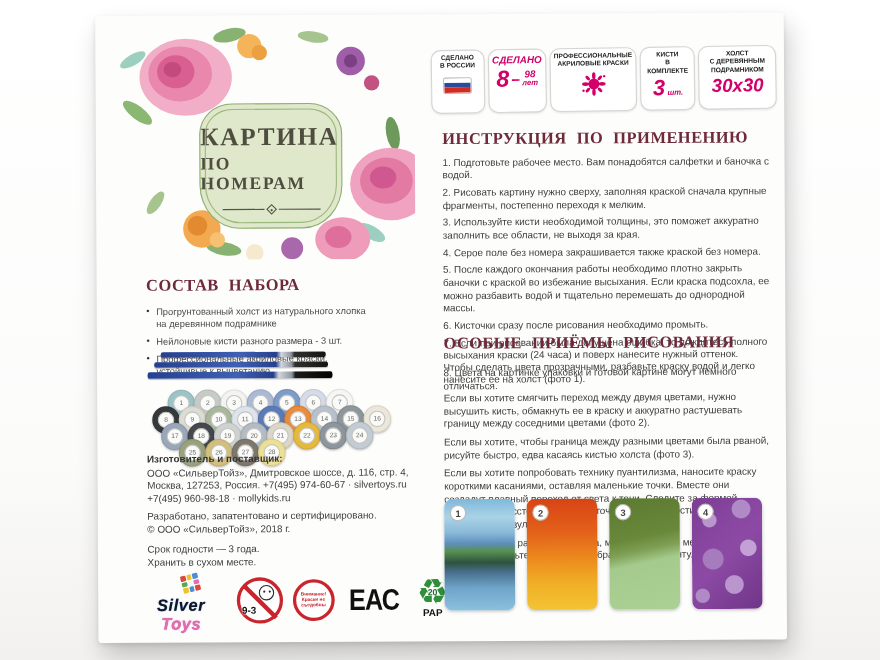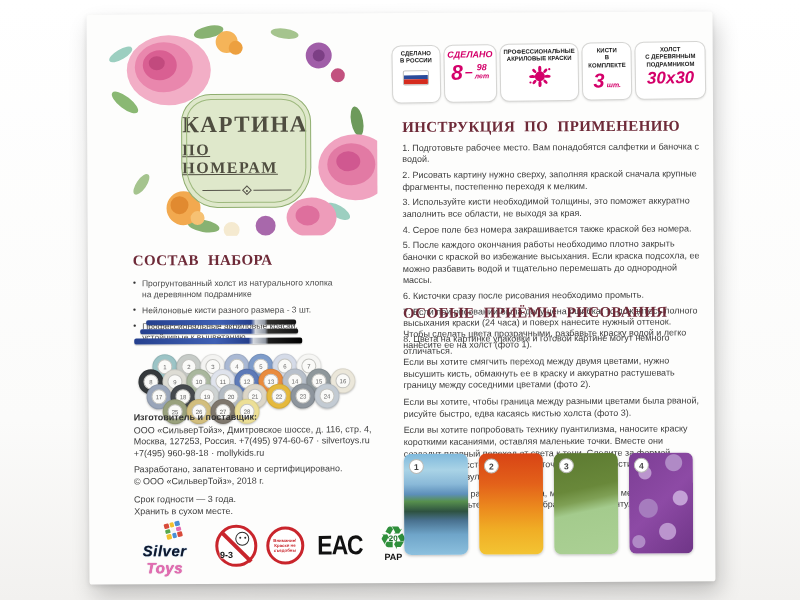--- a/index.html
+++ b/index.html
@@ -22,21 +22,21 @@
   .wreath { position:absolute; left:18px; top:10px; width:272px; height:212px; }
   .wreath svg { position:absolute; inset:0; }
   .title-badge { position:absolute; left:76px; top:70px; width:130px; height:114px;
                  background:#dfe8cb; border:1.5px solid #8fae6f; border-radius:30px 30px 36px 36px / 28px 28px 40px 40px;
                  text-align:left; padding-top:17px; }
   .title-badge::before { content:""; position:absolute; inset:4px; border:1px solid #9db87d;
                  border-radius:25px 25px 32px 32px / 23px 23px 35px 35px; pointer-events:none; }
   .title-line1 { font-family:"Liberation Serif", serif; font-weight:700; font-size:23px;
                  letter-spacing:1.5px; color:#4f4d40; }
   .title-line2 { font-family:"Liberation Serif", serif; font-weight:700; font-size:16px;
-                 letter-spacing:1.5px; color:#4f4d40; margin-top:3px;text-decoration:underline; }
+                 letter-spacing:1.5px; color:#4f4d40; margin-top:3px; }
   .divider { display:flex; align-items:center; justify-content:center; margin-top:10px; }
   .divider .line { width:38px; height:1px; background:#55534a; }
   .divider .diamond { width:7px; height:7px; border:1px solid #55534a; transform:rotate(45deg);
                  margin:0 3px; position:relative; }
   .divider .diamond::after { content:""; position:absolute; left:1.5px; top:1.5px; width:2px; height:2px;
                  background:#55534a; border-radius:50%; }
 
   
   .composition { position:absolute; left:45px; top:238px; width:250px; }
   .composition ul { list-style:none; margin-top:9px; }

